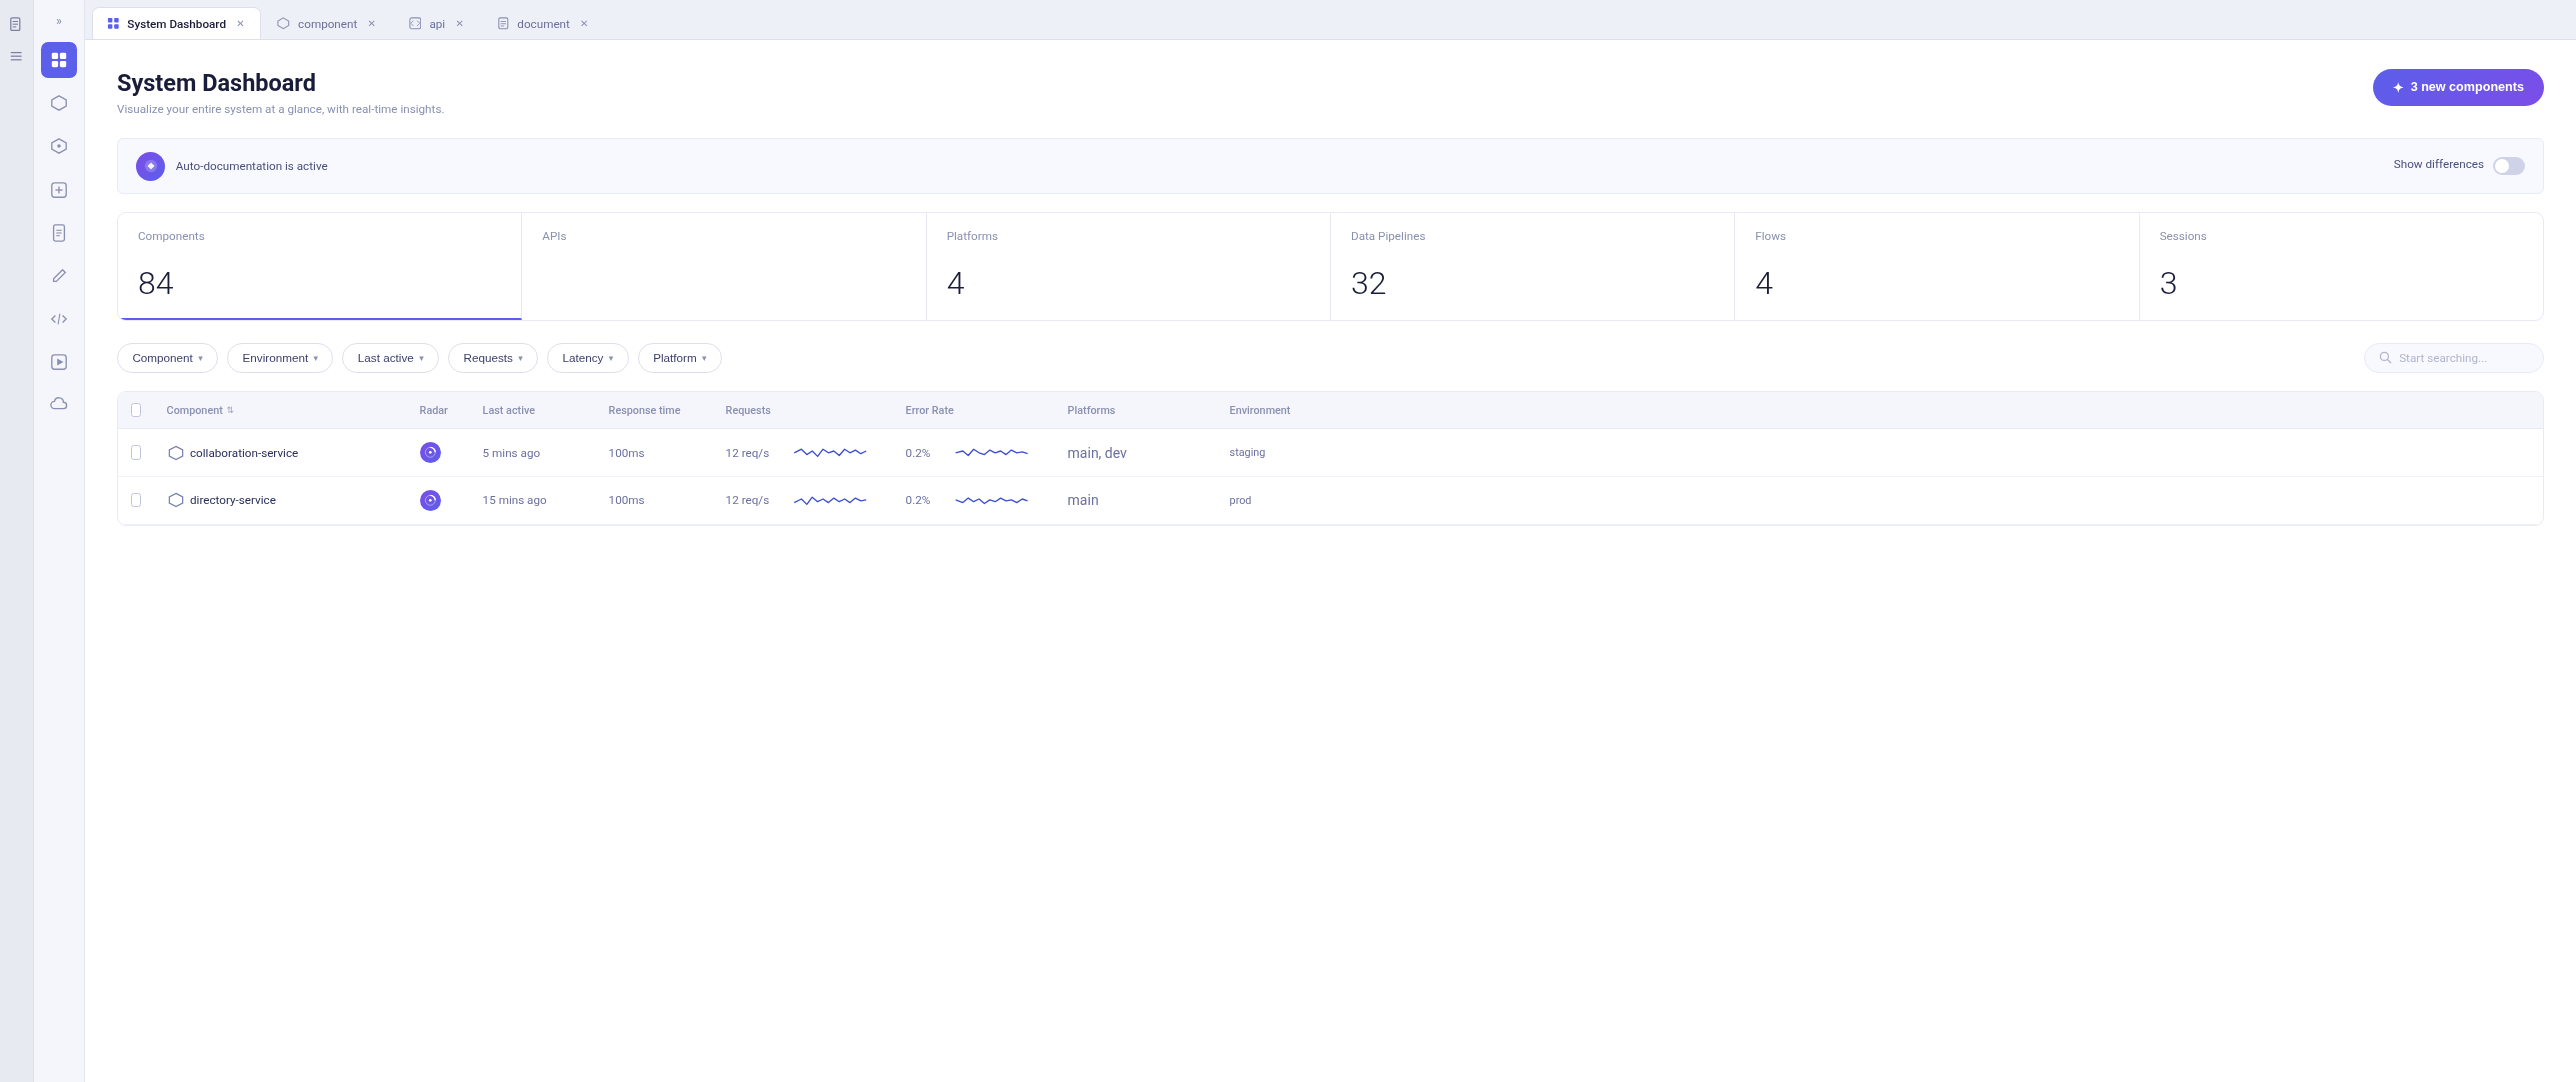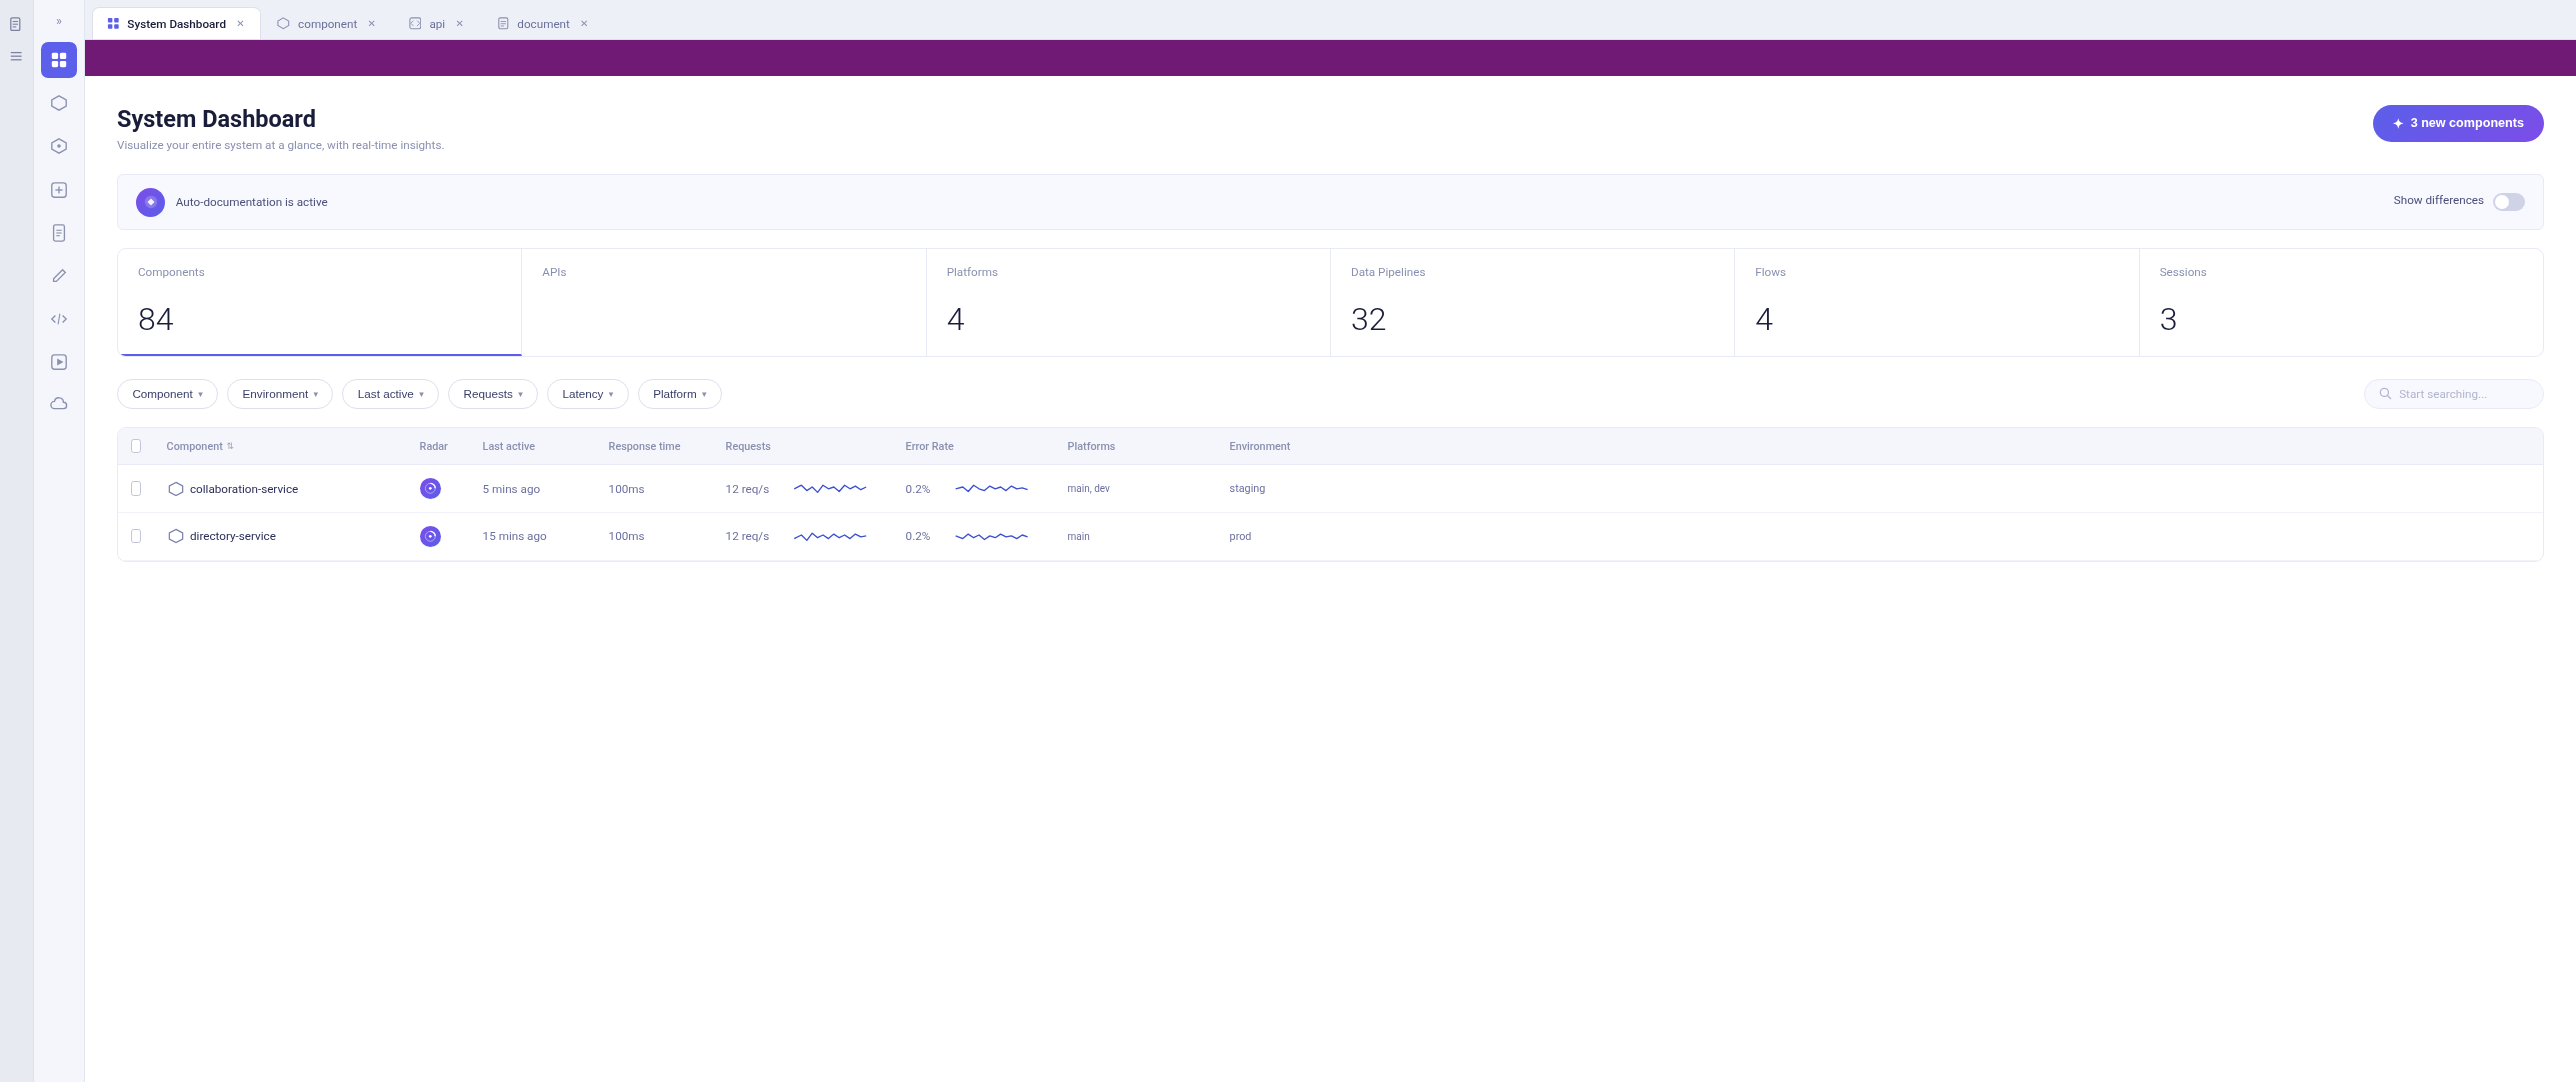--- a/index.html
+++ b/index.html
@@ -65,21 +65,20 @@
       margin-bottom: 7.2px;
     }
 
     
     .main {
       flex: 1;
       display: flex;
       flex-direction: column;
       overflow: hidden;
       background: #701a75;
-      gap: 36px;
     }
 
     
     .tab-bar {
       display: flex;
       background: #eef0f8;
       border-bottom: 0.9px solid #dde0ec;
       height: 40px;
       align-items: flex-end;
       padding: 0 7.2px;
@@ -357,21 +356,21 @@
     .last-active { color: #6b70a0; font-size: 11.7px; }
     .response-time { color: #6b70a0; font-size: 11.7px; }
     .req-rate { color: #6b70a0; font-size: 11.7px; margin-right: 5.4px; }
 
     
     .sparkline {
       flex: 1;
     }
 
     .error-rate { color: #6b70a0; font-size: 11.7px; margin-right: 5.4px; }
-    .platform-tag { font-size: 10px; color: #6b70a0; }
+    .platform-tag { font-size: 14px; color: #6b70a0; }
     .env-tag { font-size: 10.8px; color: #6b70a0; }
 
     .sort-icon { font-size: 9px; color: #a0a4bc; }
   </style>
 </head>
 <body>
 
 <div class="icon-strip">
   <div class="icon-strip-item">
     <svg width="14.4" height="14.4" viewBox="0 0 16 16" fill="none">

